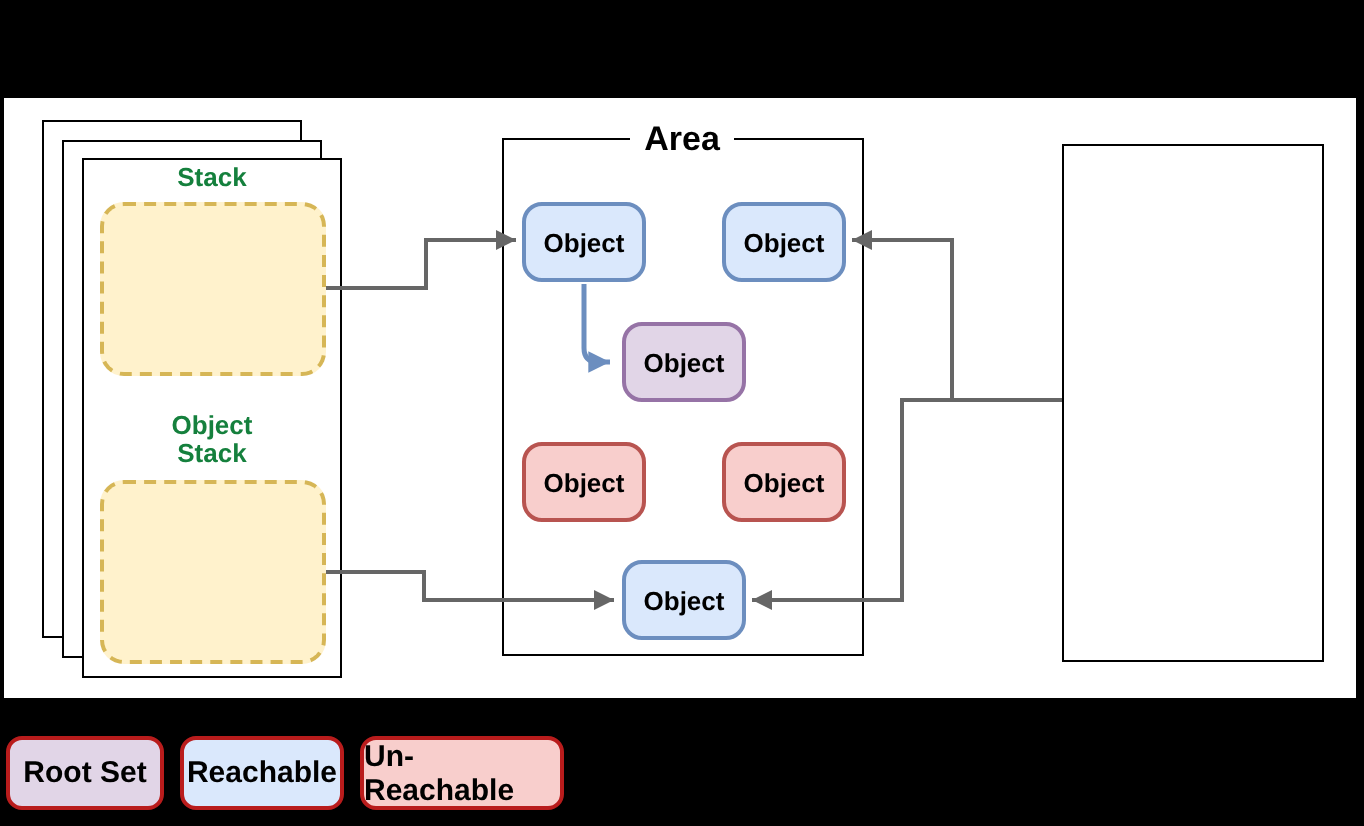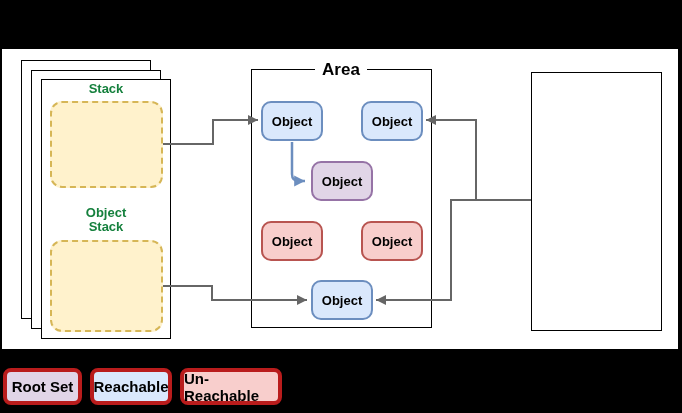--- a/index.html
+++ b/index.html
@@ -40,21 +40,21 @@
     font-weight:bold;font-size:13px;color:#000;
     border:2px solid #701a75;
   }
   .obj-reachable{background:var(--reachable_fill,#DAE8FC);border-color:var(--reachable_stroke,#6C8EBF);}
   .obj-root{background:var(--root_fill,#E1D5E7);border-color:var(--root_stroke,#9673A6);}
   .obj-unreachable{background:var(--unreachable_fill,#F8CECC);border-color:var(--unreachable_stroke,#B85450);}
   .legend-item{
     position:absolute;box-sizing:border-box;height:37px;border-radius:8px;
     display:flex;align-items:center;justify-content:center;
     font-weight:bold;font-size:15px;color:#000;
-    border:4px solid #b91c1c;top:368px;
+    border:2px solid #b91c1c;top:368px;
   }
   svg.wires{position:absolute;left:0;top:0;pointer-events:none;}
   .wire{fill:none;stroke:var(--arrow,#666);stroke-width:2px;}
   .wire-blue{fill:none;stroke:var(--reachable_stroke,#6C8EBF);stroke-width:2.5px;}
 </style>
 </head>
 <body>
 
 <div id="stage">
 

